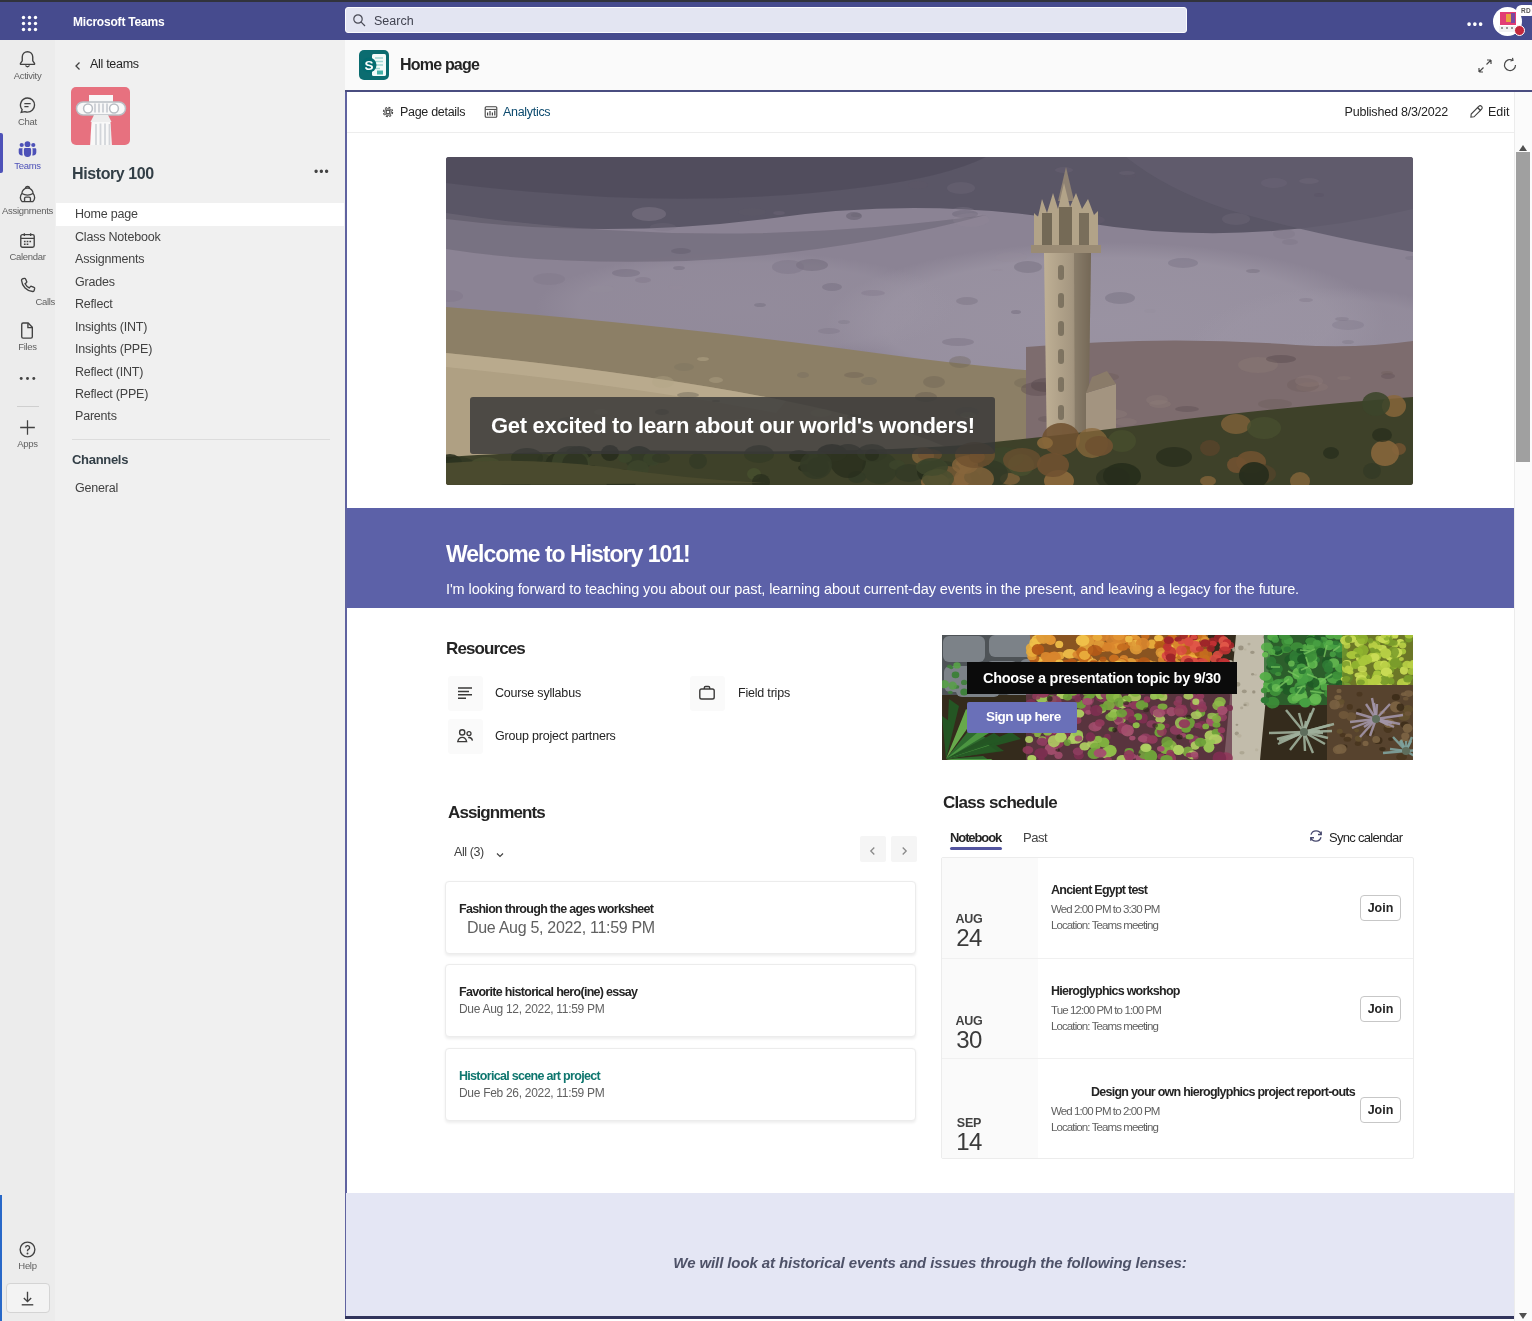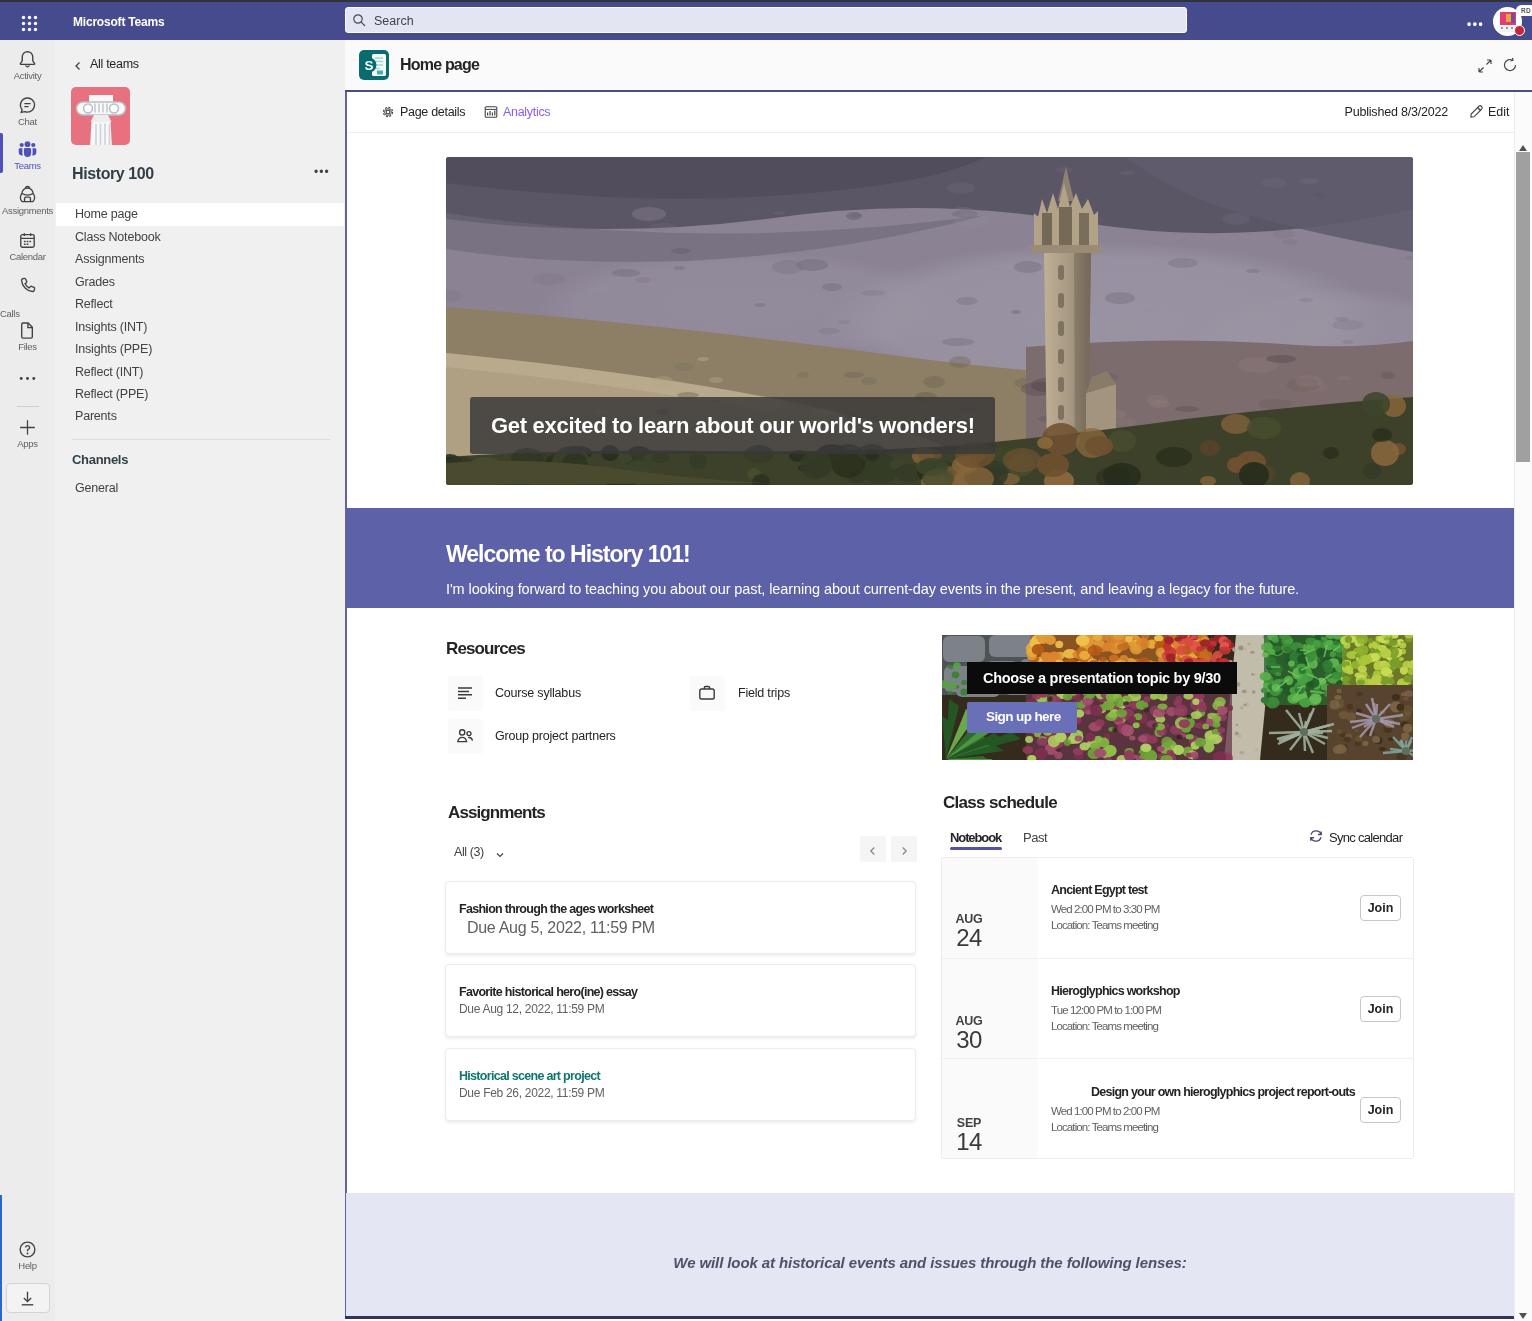--- a/index.html
+++ b/index.html
@@ -68,21 +68,21 @@
 <div class="a" style="left:17px;top:230px;"><svg width="21" height="21" viewBox="0 0 20 20" fill="none">
       <rect x="3.6" y="4.4" width="12.8" height="12" rx="1.6" stroke="#424242" stroke-width="1.3"></rect>
       <path d="M3.8 8h12.4" stroke="#424242" stroke-width="1.2"></path>
       <path d="M7 3v2.6M13 3v2.6" stroke="#424242" stroke-width="1.3"></path>
       <path d="M6.6 11h1.6M9.2 11h1.6M11.8 11h1.6M6.6 13.6h1.6M9.2 13.6h1.6" stroke="#424242" stroke-width="1.4"></path>
     </svg></div>
 <div class="a" style="left:0;top:251px;width:55px;text-align:center;font-size:9.5px;color:#616161;letter-spacing:-0.3px;">Calendar</div>
 <div class="a" style="left:17px;top:275px;"><svg width="21" height="21" viewBox="0 0 20 20" fill="none">
       <path d="M5.3 3.7 7 3.2c.5-.1 1 .1 1.2.6l1 2.3c.2.4.1.9-.3 1.2l-1.2 1a9.4 9.4 0 0 0 4 4l1-1.2c.3-.4.8-.5 1.2-.3l2.3 1c.5.2.7.7.6 1.2l-.5 1.7c-.2.6-.8 1-1.4 1C9.4 15.3 4.7 10.6 4.3 5c0-.6.4-1.2 1-1.4z" stroke="#424242" stroke-width="1.3"></path>
     </svg></div>
-<div class="a" style="left:0;top:296px;width:55px;text-align:left;font-size:9.5px;color:#616161;letter-spacing:-0.3px;margin-top:12px;">Calls</div>
+<div class="a" style="left:0;top:296px;width:55px;text-align:right;font-size:9.5px;color:#616161;letter-spacing:-0.3px;">Calls</div>
 <div class="a" style="left:17px;top:320px;"><svg width="21" height="21" viewBox="0 0 20 20" fill="none">
       <path d="M5.8 2.9h4.8L14.6 7v9a1.3 1.3 0 0 1-1.3 1.3H5.8A1.3 1.3 0 0 1 4.5 16V4.2a1.3 1.3 0 0 1 1.3-1.3z" stroke="#424242" stroke-width="1.3"></path>
       <path d="M10.4 3v4.2h4.2" stroke="#424242" stroke-width="1.3"></path>
     </svg></div>
 <div class="a" style="left:0;top:341px;width:55px;text-align:center;font-size:9.5px;color:#616161;letter-spacing:-0.3px;">Files</div>
 <div class="a" style="left:17px;top:368px;"><svg width="21" height="21" viewBox="0 0 20 20" fill="none">
       <circle cx="4" cy="10" r="1.4" fill="#424242"></circle>
       <circle cx="10" cy="10" r="1.4" fill="#424242"></circle>
       <circle cx="16" cy="10" r="1.4" fill="#424242"></circle>
     </svg></div>
@@ -156,21 +156,21 @@
       <circle cx="7" cy="7" r="1.9" stroke="#424242" stroke-width="1.1"></circle>
       <circle cx="7" cy="7" r="4.6" stroke="#424242" stroke-width="1.1" stroke-dasharray="2.1 1.5"></circle>
       <circle cx="7" cy="7" r="3.4" stroke="#424242" stroke-width="0.9"></circle>
     </svg></div>
 <div class="a" style="left:400px;top:105px;font-size:12.5px;color:#242424;letter-spacing:-0.3px;">Page details</div>
 <div class="a" style="left:484px;top:105px;"><svg width="14" height="14" viewBox="0 0 14 14" fill="none">
       <rect x="1.2" y="1.8" width="11.6" height="10.4" rx="1" stroke="#424242" stroke-width="1.1"></rect>
       <path d="M1.5 4.4h11" stroke="#424242" stroke-width="1"></path>
       <path d="M3.6 10.5v-3M6 10.5V6M8.4 10.5V7.4M10.8 10.5V5.6" stroke="#424242" stroke-width="1.2"></path>
     </svg></div>
-<div class="a" style="left:503px;top:105px;font-size:12.5px;color:#8b5cf6;letter-spacing:-0.3px;">Analytics</div>
+<div class="a" style="left:503px;top:105px;font-size:12.5px;color:#0c4a6e;letter-spacing:-0.3px;">Analytics</div>
 <div class="a" style="left:1300px;top:105px;width:148px;text-align:right;font-size:12.5px;color:#242424;letter-spacing:-0.2px;">Published 8/3/2022</div>
 <div class="a" style="left:1469px;top:105px;"><svg width="14" height="14" viewBox="0 0 14 14" fill="none">
       <path d="M8.6 2.6 11.4 5.4 5 11.8 1.9 12.1 2.2 9z" stroke="#424242" stroke-width="1.1"></path>
       <path d="M9.8 1.4 a1.4 1.4 0 0 1 2.8 2.8 l-1.2 1.2-2.8-2.8z" stroke="#424242" stroke-width="1.1"></path>
     </svg></div>
 <div class="a" style="left:1488px;top:105px;font-size:12.5px;color:#242424;">Edit</div>
 <div class="a" style="left:345px;top:133px;width:1169px;height:1060px;background:#fff;"></div>
 <div class="a" style="left:345px;top:92px;width:1.5px;height:1226px;background:#6063A0;"></div>
 <div class="a" style="left:446px;top:157px;width:967px;height:328px;border-radius:3px;overflow:hidden;"><svg width="967" height="328" viewBox="0 0 967 328">
       <defs>

